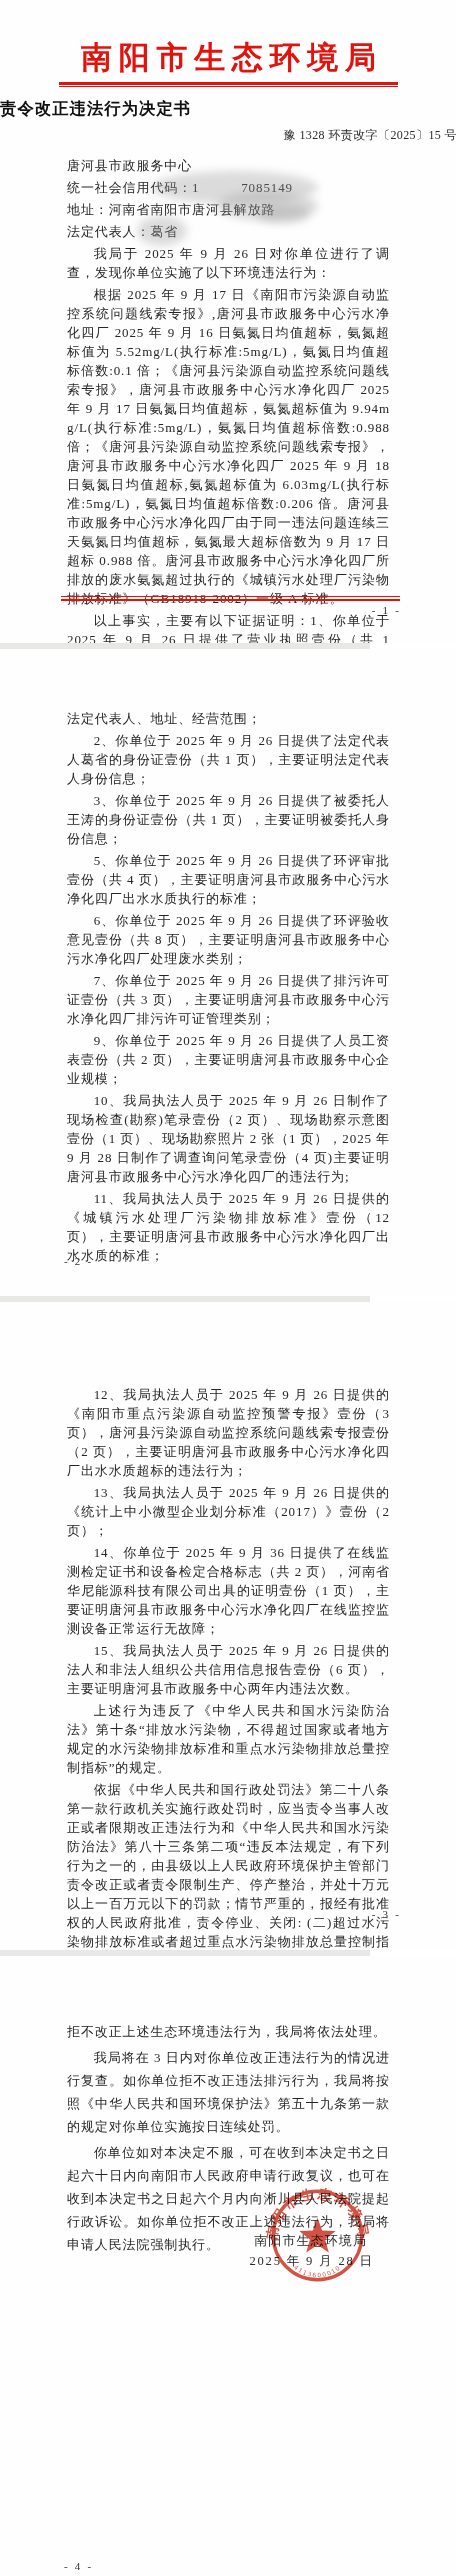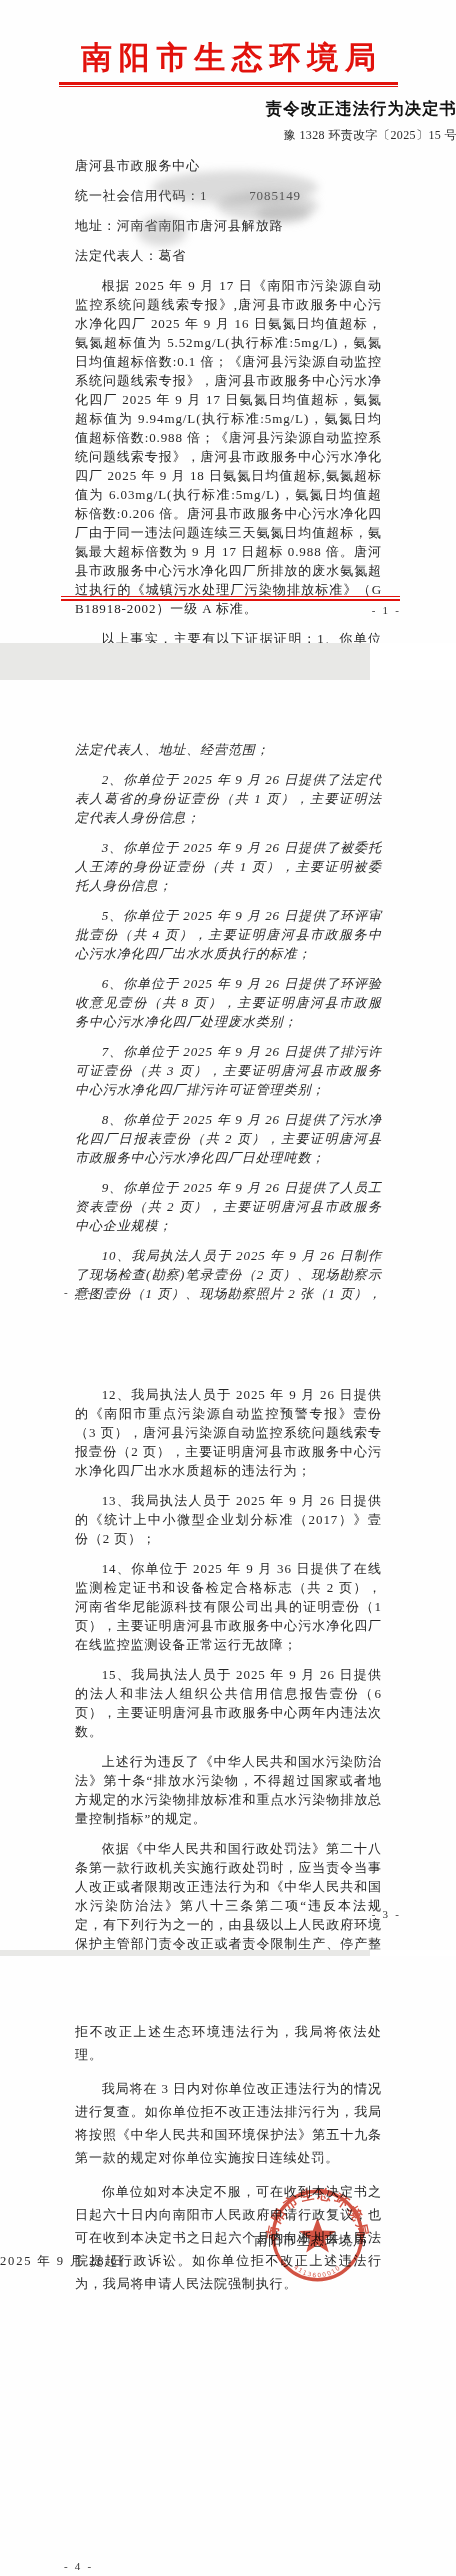--- a/index.html
+++ b/index.html
@@ -1,96 +1,96 @@
 <!DOCTYPE html>
 <html style="font-size:12px"><head>
 <meta charset="utf-8">
 <style>
   html,body{margin:0;padding:0;background:#ffffff;}
   body{width:457px;font-family:"Liberation Serif","DejaVu Serif",serif;}
   .doc{position:relative;width:370px;height:2576px;background:#e8e8e6;color:#262626;}
   .page{position:absolute;left:0;width:457px;background:#fefefe;overflow:hidden;}
   .p1{top:0;height:643px;}
-  .p2{top:680px;height:647px;font-style:italic;}
+  .p2{top:649px;height:647px;}
   .p3{top:1302px;height:648px;}
   .p4{top:1956px;height:620px;}
 
   .letterhead{margin:40px 0 0;text-align:center;color:#e2120c;
     font-size:31px;font-weight:700;letter-spacing:6.7px;text-indent:6.7px;line-height:1.15;}
   .rule{margin:6px auto 0;width:339px;height:1.5px;
     border-top:3px solid #e2120c;border-bottom:1.5px solid #e2120c;}
-  .title{margin:10.4px 0 0;text-align:right;font-size:16.3px;font-weight:700;
+  .title{margin:10.4px 0 0;text-align:left;font-size:16.3px;font-weight:700;
     letter-spacing:1.1px;color:#111;}
   .docno{margin:7.4px 0 0;text-align:right;font-size:12px;letter-spacing:0.4px;color:#2a2a2a;}
 
   .body{margin:12px 64px 0;font-size:13px;line-height:19px;letter-spacing:0.9px;
     text-align:justify;}
   .p2 .body{margin-top:60px;line-height:19px;}
   .p3 .body{margin-top:83px;line-height:19px;}
   .p4 .body{margin-top:64px;line-height:23px;}
-  .para{margin:11px;padding:0;word-break:break-all;}
+  .para{margin:3px;padding:0;word-break:break-all;}
   .ind{text-indent:2.05em;}
 
   .footrule{position:absolute;left:61px;top:596px;width:339px;height:2.2px;
     border-top:0.7px solid #e2120c;border-bottom:2.2px solid #e2120c;}
   .pageno{position:absolute;font-size:11px;letter-spacing:2.2px;color:#333;}
   .pn1{right:56px;top:604px;}
   .pn2{left:64px;top:606px;}
   .pn3{right:56px;top:606px;}
   .pn4{left:64px;top:604px;}
 
   .smudge{position:absolute;border-radius:50%;
     background:rgba(145,145,145,.32);filter:blur(4.4px);}
   .s1{left:152px;top:171px;width:166px;height:33px;}
   .s2{left:217px;top:191px;width:101px;height:30px;}
   .s3{left:137px;top:216px;width:50px;height:30px;}
   .s4{left:257px;top:204px;width:53px;height:19px;}
 
   .sig{position:absolute;top:276px;left:0;right:90px;text-align:right;
     font-size:13px;letter-spacing:1.1px;color:#2a2a2a;}
-  .date{position:absolute;top:297px;left:0;right:83px;text-align:left;
+  .date{position:absolute;top:297px;left:0;right:83px;text-align:right;
     font-size:12.6px;letter-spacing:1.8px;color:#2a2a2a;}
   .seal{position:absolute;left:260px;top:222px;width:115px;height:115px;
     mix-blend-mode:multiply;opacity:.92;}
 </style>
 </head>
 <body>
 
 <div class="doc">
 
   <section class="page p1">
     <h1 class="letterhead">南阳市生态环境局</h1>
     <div class="rule"></div>
     <h2 class="title">责令改正违法行为决定书</h2>
     <div class="docno">豫 1328 环责改字〔2025〕15 号</div>
     <div class="body">
         <p class="para"><span>唐河县市政服务中心</span></p>
         <p class="para"><span>统一社会信用代码：1　　　7085149</span></p>
         <p class="para"><span>地址：河南省南阳市唐河县解放路</span></p>
         <p class="para"><span>法定代表人：葛省</span></p>
+        <p class="para ind"><span>我局于 2025 年 9 月 26 日对你单位进行了调查，发现你单位实施了以下环境违法行为：</span></p>
         <p class="para ind"><span>根据 2025 年 9 月 17 日《南阳市污染源自动监控系统问题线索专报》,唐河县市政服务中心污水净化四厂 2025 年 9 月 16 日氨氮日均值超标，氨氮超标值为 5.52mg/L(执行标准:5mg/L)，氨氮日均值超标倍数:0.1 倍；《唐河县污染源自动监控系统问题线索专报》，唐河县市政服务中心污水净化四厂 2025 年 9 月 17 日氨氮日均值超标，氨氮超标值为 9.94mg/L(执行标准:5mg/L)，氨氮日均值超标倍数:0.988 倍；《唐河县污染源自动监控系统问题线索专报》，唐河县市政服务中心污水净化四厂 2025 年 9 月 18 日氨氮日均值超标,氨氮超标值为 6.03mg/L(执行标准:5mg/L)，氨氮日均值超标倍数:0.206 倍。唐河县市政服务中心污水净化四厂由于同一违法问题连续三天氨氮日均值超标，氨氮最大超标倍数为 9 月 17 日超标 0.988 倍。唐河县市政服务中心污水净化四厂所排放的废水氨氮超过执行的《城镇污水处理厂污染物排放标准》（GB18918-2002）一级 A 标准。</span></p>
         <p class="para ind"><span>以上事实，主要有以下证据证明：1、你单位于 2025 年 9 月 26 日提供了营业执照壹份（共 1 页），主要证明你单位名称、</span></p>
       </div>
     <div class="smudge s1"></div>
     <div class="smudge s2"></div>
     <div class="smudge s3"></div>
     <div class="smudge s4"></div>
     <div class="footrule"></div>
     <div class="pageno pn1">- 1 -</div>
   </section>
 
   <section class="page p2">
     <div class="body">
         <p class="para"><span>法定代表人、地址、经营范围；</span></p>
         <p class="para ind"><span>2、你单位于 2025 年 9 月 26 日提供了法定代表人葛省的身份证壹份（共 1 页），主要证明法定代表人身份信息；</span></p>
         <p class="para ind"><span>3、你单位于 2025 年 9 月 26 日提供了被委托人王涛的身份证壹份（共 1 页），主要证明被委托人身份信息；</span></p>
         <p class="para ind"><span>5、你单位于 2025 年 9 月 26 日提供了环评审批壹份（共 4 页），主要证明唐河县市政服务中心污水净化四厂出水水质执行的标准；</span></p>
         <p class="para ind"><span>6、你单位于 2025 年 9 月 26 日提供了环评验收意见壹份（共 8 页），主要证明唐河县市政服务中心污水净化四厂处理废水类别；</span></p>
         <p class="para ind"><span>7、你单位于 2025 年 9 月 26 日提供了排污许可证壹份（共 3 页），主要证明唐河县市政服务中心污水净化四厂排污许可证管理类别；</span></p>
-        <p class="para ind"><span>8、你单位于 2025 年 9 月 26 日提供了污水净化四厂日报表壹份（共 2 页），主要证明唐河县市政服务中心污水净化四厂日处理吨数；</span></p>
         <p class="para ind"><span>9、你单位于 2025 年 9 月 26 日提供了人员工资表壹份（共 2 页），主要证明唐河县市政服务中心企业规模；</span></p>
         <p class="para ind"><span>10、我局执法人员于 2025 年 9 月 26 日制作了现场检查(勘察)笔录壹份（2 页）、现场勘察示意图壹份（1 页）、现场勘察照片 2 张（1 页），2025 年 9 月 28 日制作了调查询问笔录壹份（4 页)主要证明唐河县市政服务中心污水净化四厂的违法行为;</span></p>
         <p class="para ind"><span>11、我局执法人员于 2025 年 9 月 26 日提供的《城镇污水处理厂污染物排放标准》壹份（12 页），主要证明唐河县市政服务中心污水净化四厂出水水质的标准；</span></p>
       </div>
     <div class="pageno pn2">- 2 -</div>
   </section>
 
   <section class="page p3">
     <div class="body">
         <p class="para ind"><span>12、我局执法人员于 2025 年 9 月 26 日提供的《南阳市重点污染源自动监控预警专报》壹份（3 页），唐河县污染源自动监控系统问题线索专报壹份（2 页），主要证明唐河县市政服务中心污水净化四厂出水水质超标的违法行为；</span></p>

